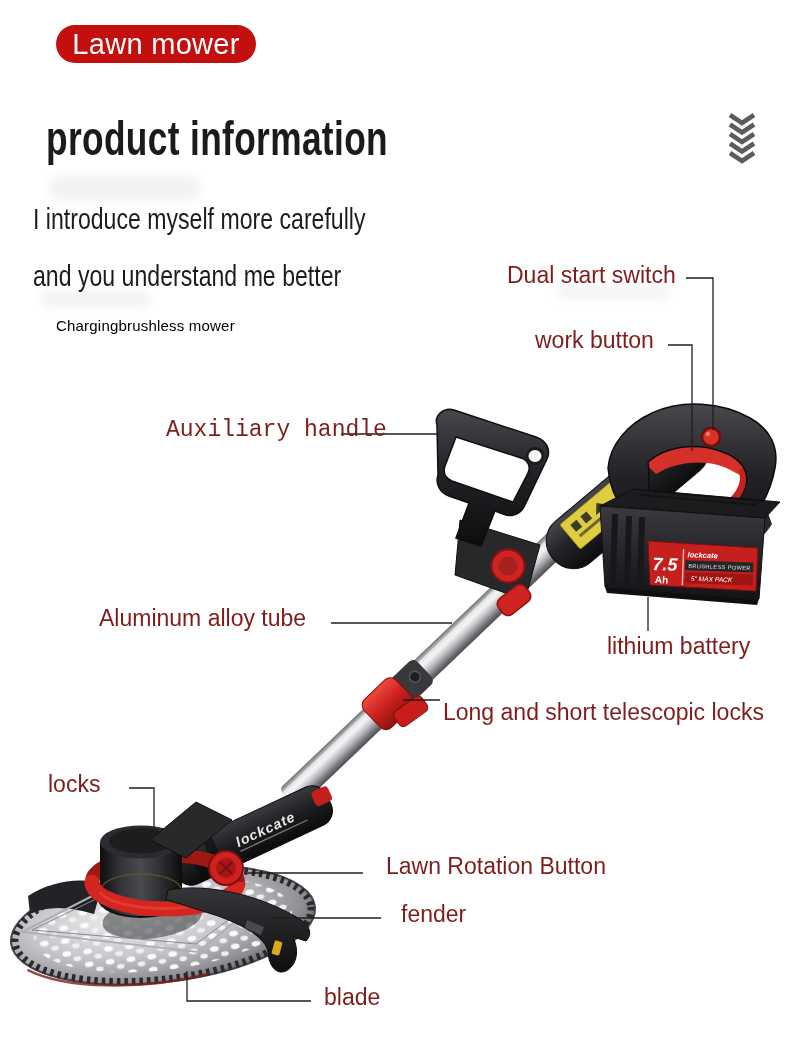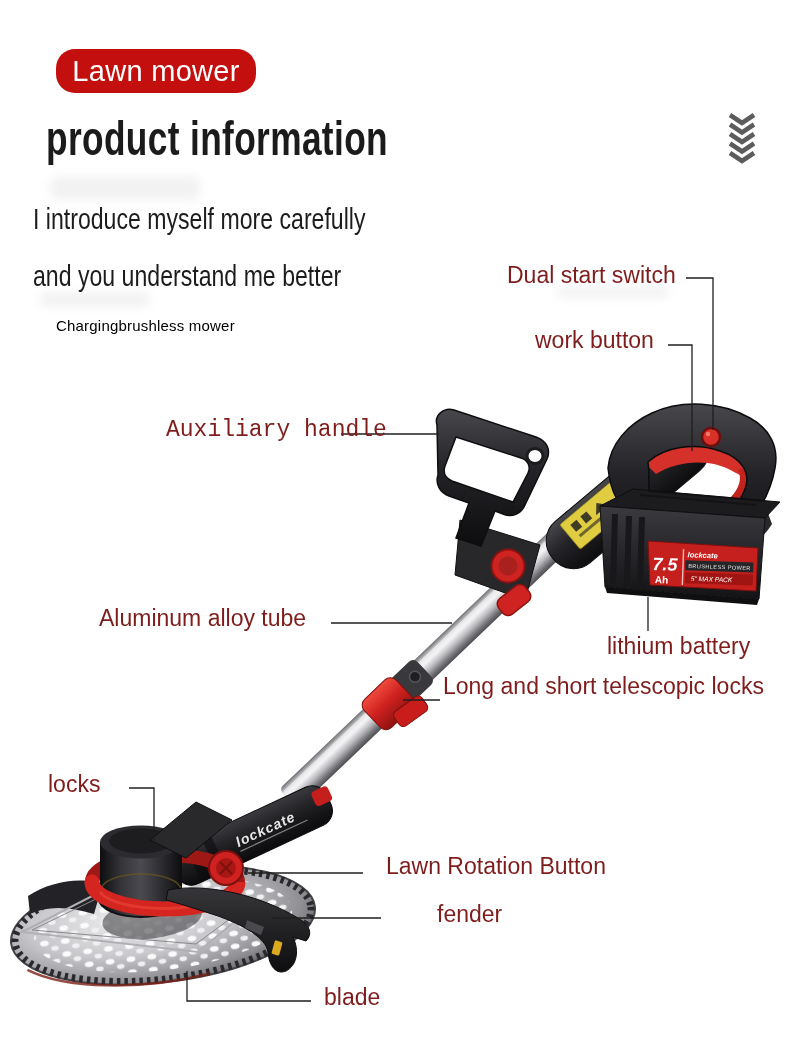--- a/index.html
+++ b/index.html
@@ -1,44 +1,44 @@
 <!DOCTYPE html>
 <html><head>
 <meta charset="utf-8">
 <style>
   html,body{margin:0;padding:0;background:#fff;}
   .stage{position:relative;width:790px;height:1043px;background:#fff;overflow:hidden;
          font-family:"Liberation Sans",sans-serif;}
   
-  .badge{position:absolute;left:56px;top:25px;width:200px;height:44px;border-radius:19px;
+  .badge{position:absolute;left:56px;top:25px;width:200px;height:38px;border-radius:19px;
          display:flex;align-items:center;justify-content:center;
-         font-size:29px;letter-spacing:.3px;margin-top:24px;}
+         font-size:29px;letter-spacing:.3px;}
   .title{position:absolute;left:46px;top:110px;font-size:49px;font-weight:bold;color:#1b1b1b;
          transform:scaleX(.72);transform-origin:left top;white-space:nowrap;letter-spacing:.5px;}
   .sub{position:absolute;left:33px;font-size:30px;color:#1c1c1c;transform:scaleX(.77);
        transform-origin:left top;white-space:nowrap;}
   .sub1{top:202px;} .sub2{top:259px;}
   .tagline{position:absolute;left:56px;top:317px;font-size:15px;color:#000000;
            letter-spacing:.2px;white-space:nowrap;}
   .chevrons{position:absolute;left:727px;top:112px;}
   .smudge{position:absolute;background:rgba(0,0,0,.05);filter:blur(5px);border-radius:8px;}
   .sm1{left:50px;top:176px;width:150px;height:24px;}
   .sm2{left:40px;top:292px;width:110px;height:15px;}
   .sm3{left:557px;top:287px;width:112px;height:11px;}
   
   .label{position:absolute;font-size:23px;color:#7f1d1d;white-space:nowrap;line-height:1.1;}
   .cl-dual{left:507px;top:263px;}
   .cl-work{left:535px;top:328px;}
   .cl-aux{left:166px;top:418px;font-family:Liberation Mono, monospace;}
   .cl-tube{left:99px;top:606px;}
   .cl-batt{left:607px;top:634px;}
-  .cl-lock{left:443px;top:674px;}
+  .cl-lock{left:443px;top:700px;}
   .cl-motor{left:48px;top:772px;}
   .cl-head{left:386px;top:854px;}
-  .cl-fender{left:401px;top:902px;margin-left:36px;}
+  .cl-fender{left:401px;top:902px;}
   .cl-blade{left:324px;top:985px;}
   svg.art{position:absolute;left:0;top:0;}
 </style>
 </head>
 <body>
 
 <div class="stage">
 
   <div class="smudge sm1"></div>
   <div class="smudge sm2"></div>

